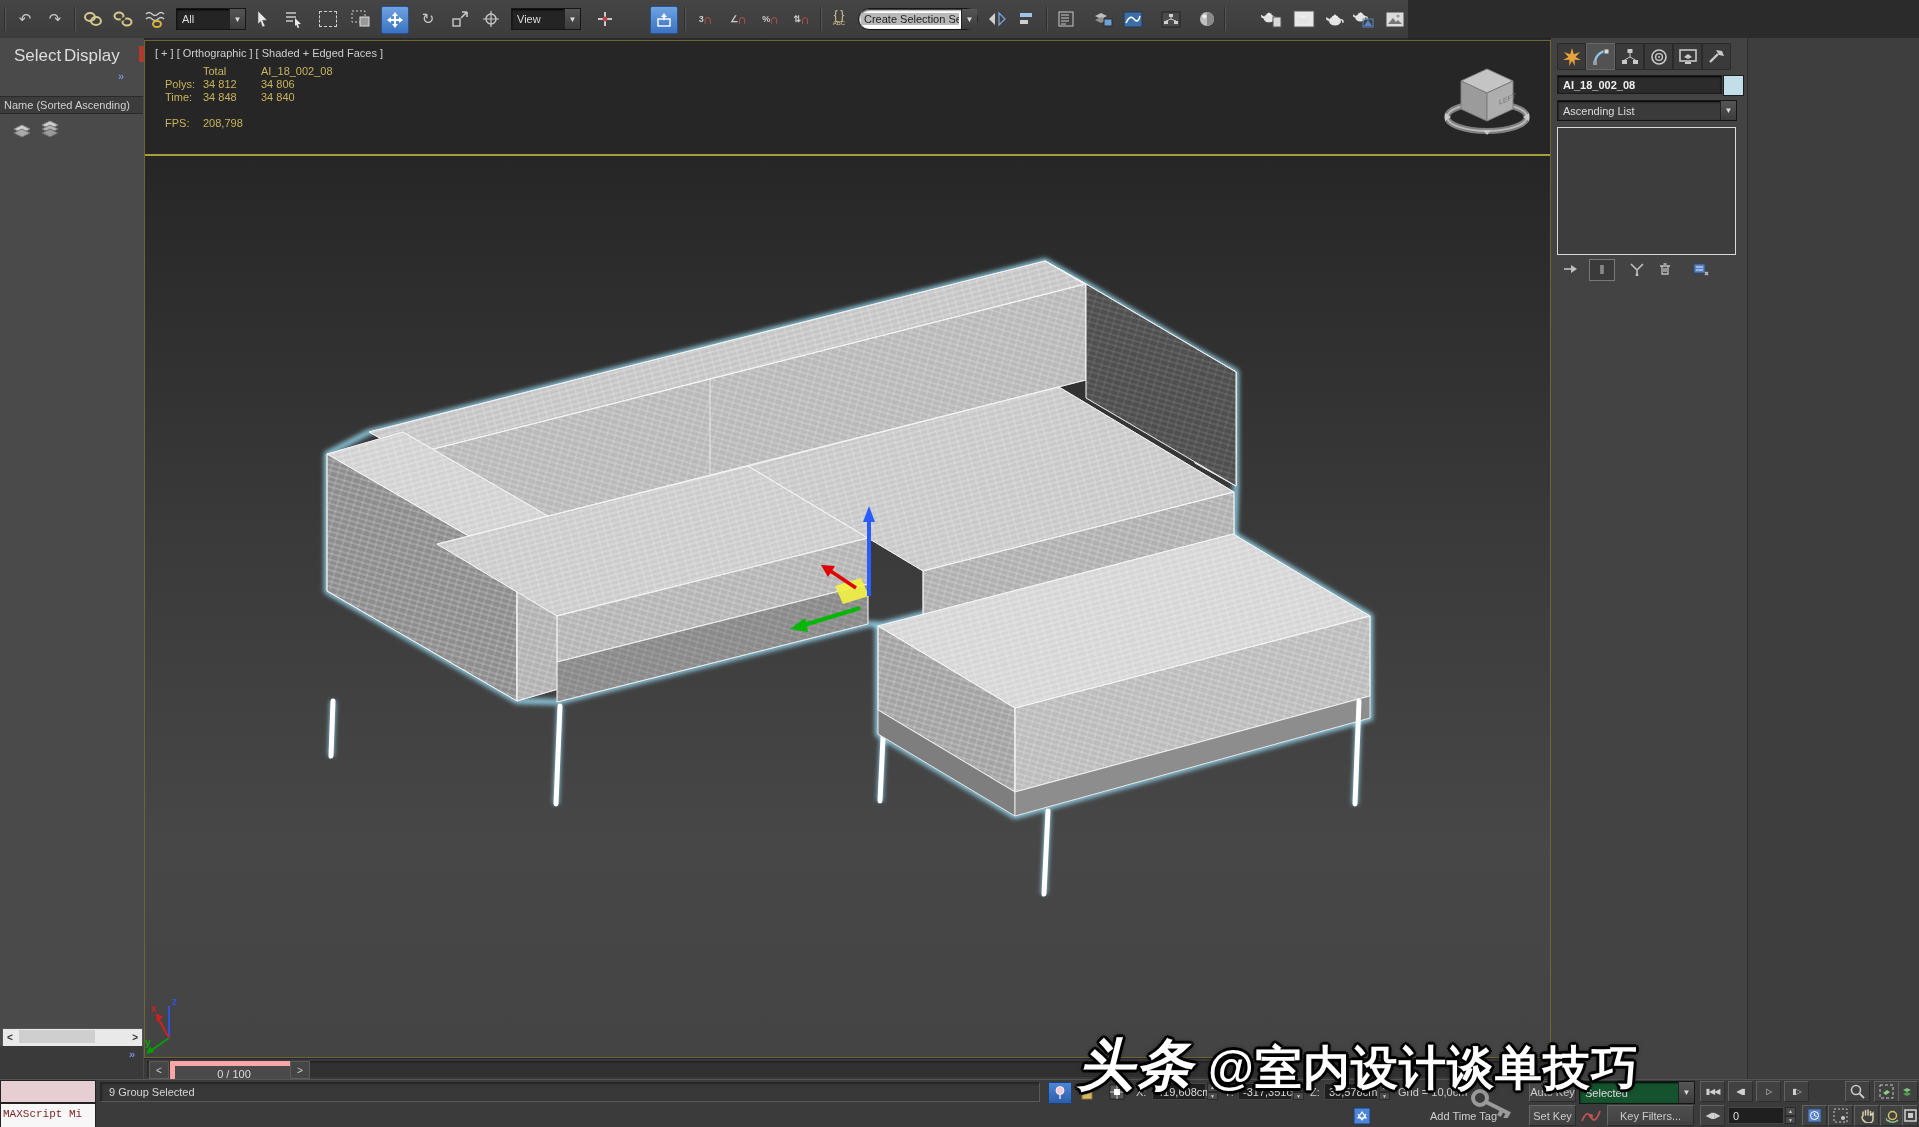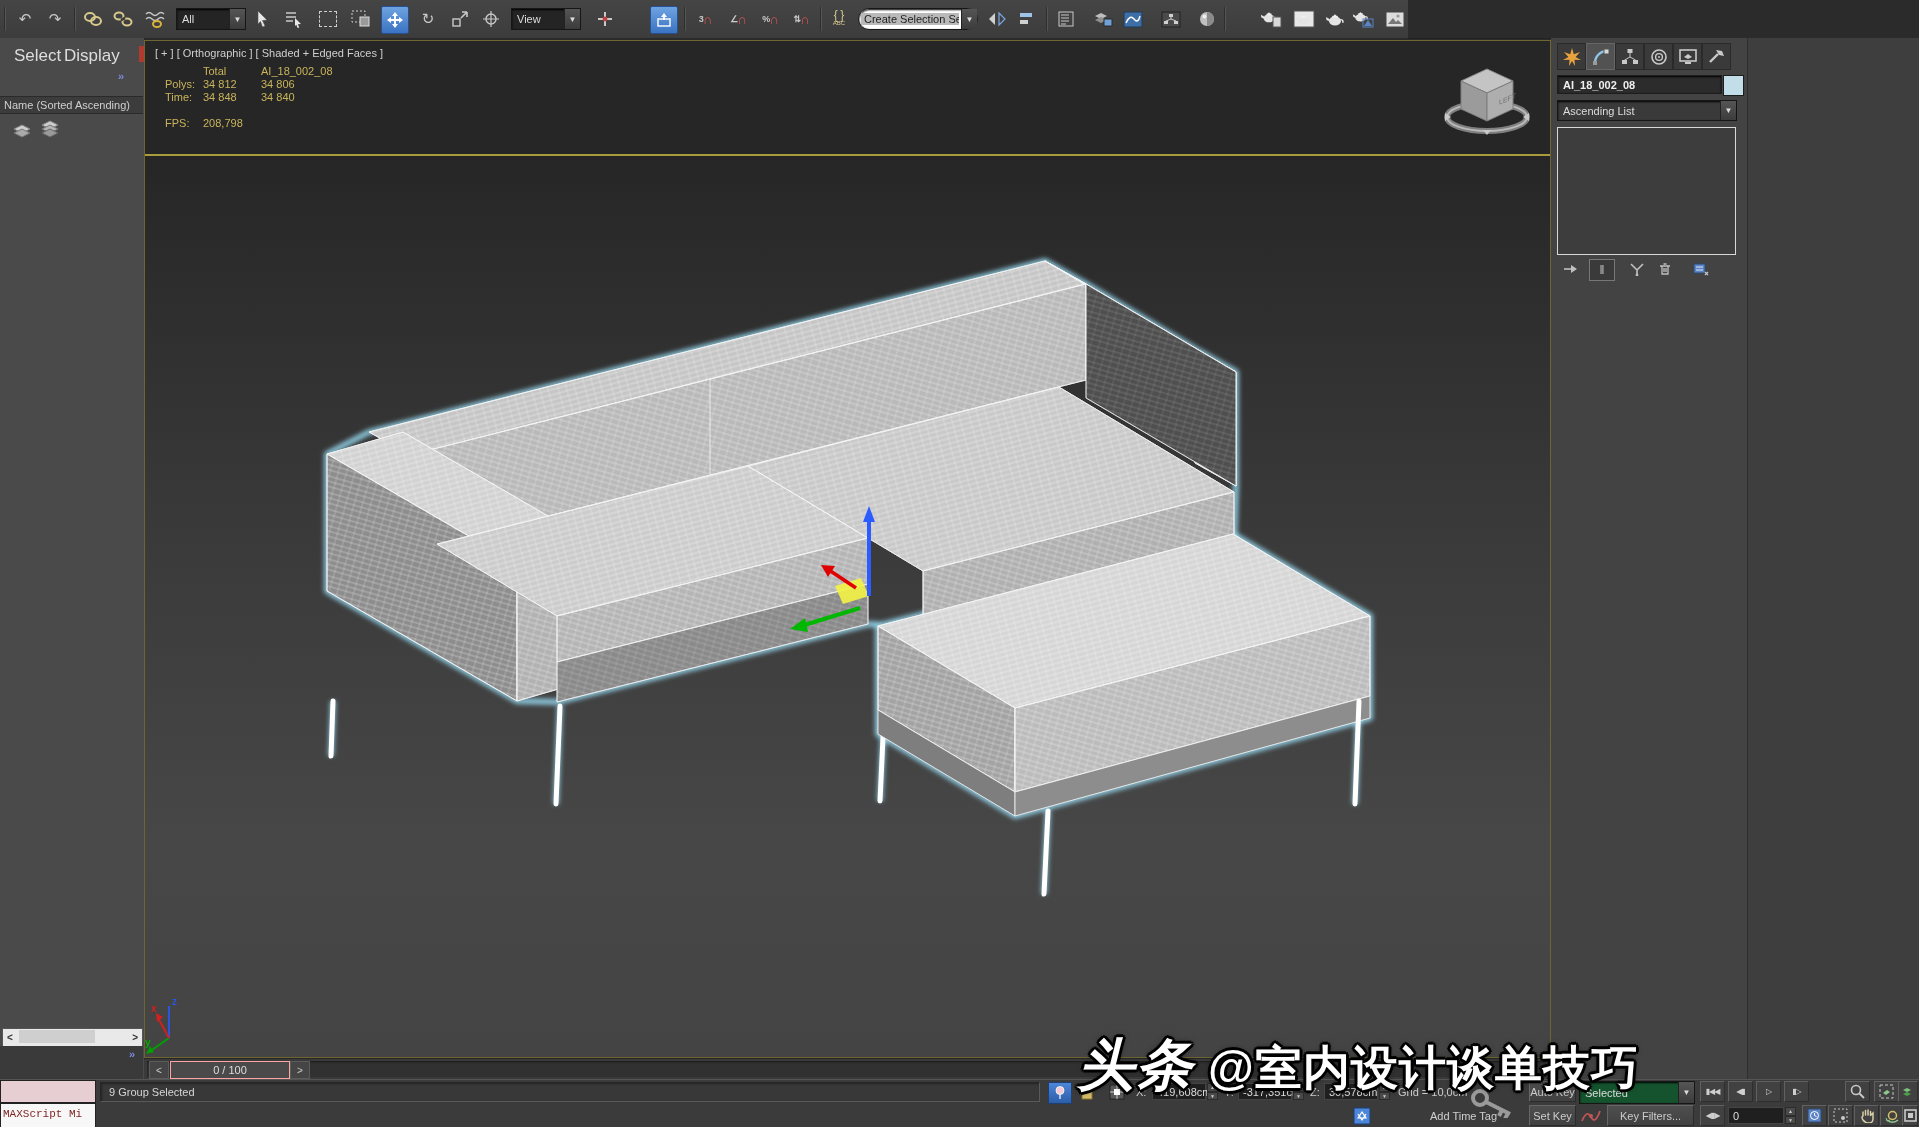--- a/index.html
+++ b/index.html
@@ -59,21 +59,21 @@
   #cpmod{position:absolute;left:6px;top:62px;width:178px;height:19px;}
   #cpstack{position:absolute;left:6px;top:89px;width:177px;height:126px;background:#3d3d3d;border:1px solid #d8d8d8;}
   .cpbtn{position:absolute;top:221px;width:24px;height:20px;display:flex;align-items:center;justify-content:center;
          color:#c0c0c0;font-size:12px;}
   .cpbtn.boxed{border:1px solid #777;background:#3a3a3a;}
   
   #tslider{left:144px;top:1058px;width:1407px;height:21px;background:#3a3a3a;border-top:1px solid #262626;}
   #tstrack{position:absolute;left:3px;top:2px;width:1399px;height:16px;background:#313131;box-shadow:inset 0 1px 2px #1a1a1a;}
   .tsbtn{position:absolute;top:2px;width:18px;height:16px;background:#454545;border:1px solid #5c5c5c;color:#ccc;
          font-size:10px;display:flex;align-items:center;justify-content:center;}
-  #tsthumb{position:absolute;left:26px;top:2px;width:118px;height:16px;background:#4a4a4a;border:1px solid #fca5a5;
+  #tsthumb{position:absolute;left:26px;top:2px;width:118px;height:16px;background:#4a4a4a;border:5px solid #fca5a5;
            color:#ddd;font-size:11px;display:flex;align-items:center;justify-content:center;}
   
   #bbar{left:0;top:1079px;width:1919px;height:48px;background:#3b3b3b;border-top:1px solid #555;}
   #mxs-pink{position:absolute;left:0;top:0;width:96px;height:23px;background:#e6ced2;border:1px solid #222;box-sizing:border-box;}
   #mxs-white{position:absolute;left:0;top:23px;width:96px;height:25px;background:#f7f7f7;border:1px solid #222;box-sizing:border-box;
              font-family:"Liberation Mono",monospace;font-size:11px;color:#7d1f1f;padding:4px 0 0 2px;white-space:nowrap;overflow:hidden;}
   .sunken{background:#383838;border:1px solid #262626;border-bottom-color:#5a5a5a;border-right-color:#5a5a5a;
           box-shadow:inset 1px 1px 2px #242424;font-size:11px;color:#d6d6d6;display:flex;align-items:center;padding-left:8px;box-sizing:border-box;}
   .cfield{position:absolute;height:17px;background:#1f1f1f;border:1px solid #444;color:#ddd;font-size:11px;
           display:flex;align-items:center;padding-left:4px;box-sizing:border-box;}

